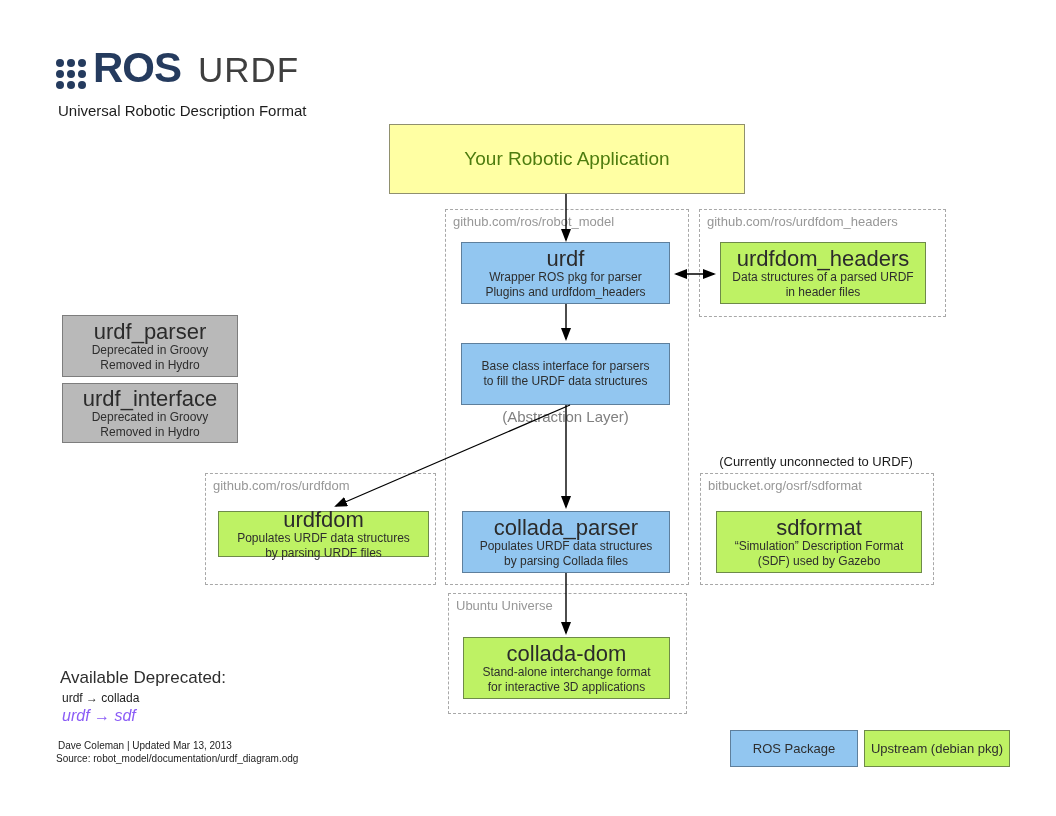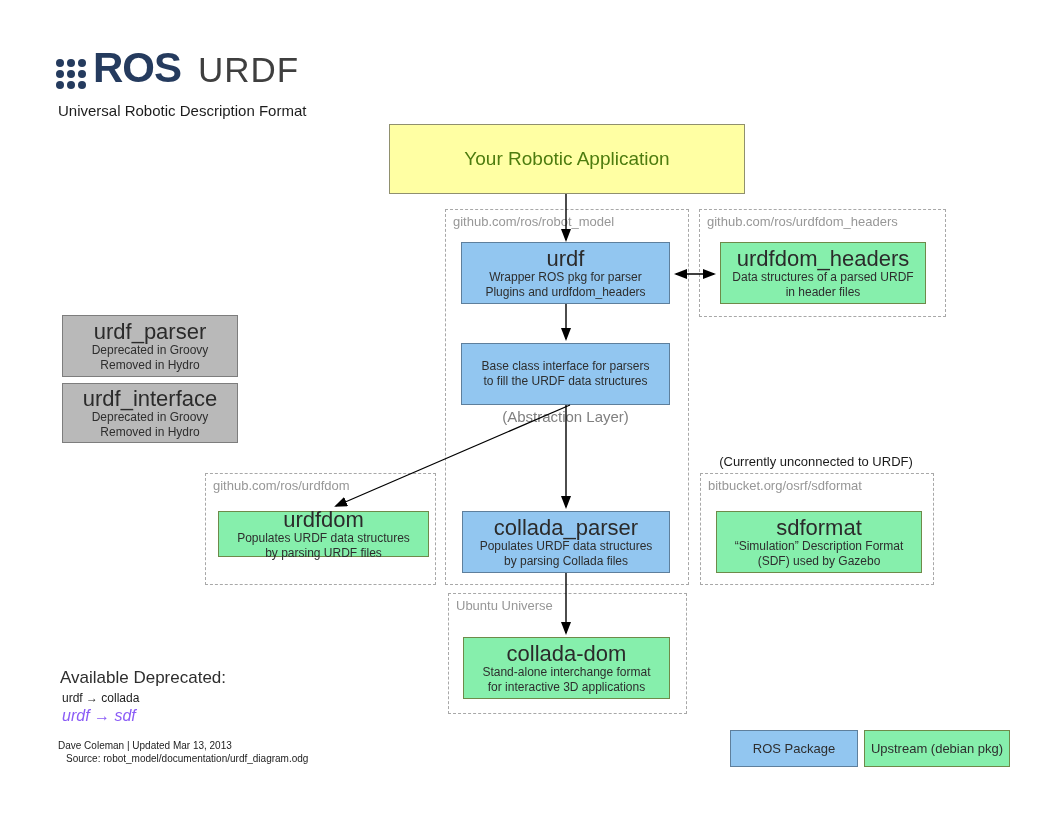--- a/index.html
+++ b/index.html
@@ -15,39 +15,39 @@
   .subtitle  { position:absolute; left:58px; top:102px; font-size:15px; color:#1c1c1c; }
 
   
   .container { position:absolute; border:1px dashed #a8a8a8; background:transparent; z-index:1; }
   .container-label { font-size:13px; color:#979797; padding:4px 0 0 7px; white-space:nowrap; }
 
   
   .node { position:absolute; display:flex; flex-direction:column; justify-content:center; align-items:center;
           text-align:center; z-index:2; box-sizing:border-box; }
   .node.blue  { background:#92c6f0; border:1px solid #5e7f9c; }
-  .node.green { background:#86efac; border:1px solid #6e8a49; }
+  .node.green { background:#bef264; border:1px solid #6e8a49; }
   .node.gray  { background:#b9b9b9; border:1px solid #7d7d7d; }
   .node.yellow{ background:#ffffa3; border:1px solid #90906e; }
   .node-title { font-size:22px; color:#2b2b2b; line-height:1.08; white-space:nowrap; }
   .node-desc  { font-size:12px; color:#2e2e2e; line-height:1.22; white-space:nowrap; }
   .app-label  { font-size:19px; color:#4d7c0f; }
 
   
   .abstraction { position:absolute; left:461px; top:408px; width:209px; text-align:center;
                  font-size:15px; color:#808080; z-index:2; }
   .unconnected { position:absolute; left:700px; top:454px; width:232px; text-align:center;
                  font-size:13px; color:#1a1a1a; z-index:2; }
 
   
   .conversions-heading { position:absolute; left:60px; top:668px; font-size:17px; color:#2e2e2e; }
   .conversion-item-1 { position:absolute; left:62px; top:691px; font-size:12px; color:#1c1c1c; }
   .conversion-item-2 { position:absolute; left:62px; top:707px; font-size:16px; color:#8b5cf6;font-style:italic; }
   .footer-line-1 { position:absolute; left:58px; top:740px; font-size:10px; color:#1c1c1c; }
-  .footer-line-2 { position:absolute; left:66px; top:753px; font-size:10px; color:#1c1c1c; }
+  .footer-line-2 { position:absolute; left:56px; top:753px; font-size:10px; color:#1c1c1c; }
 
   
   .legend-box { position:absolute; display:flex; justify-content:center; align-items:center;
                 font-size:13px; color:#2e2e2e; z-index:2; box-sizing:border-box; }
 
   
   .arrows { position:absolute; left:0; top:0; z-index:5; pointer-events:none; }
 </style>
 </head>
 <body>

